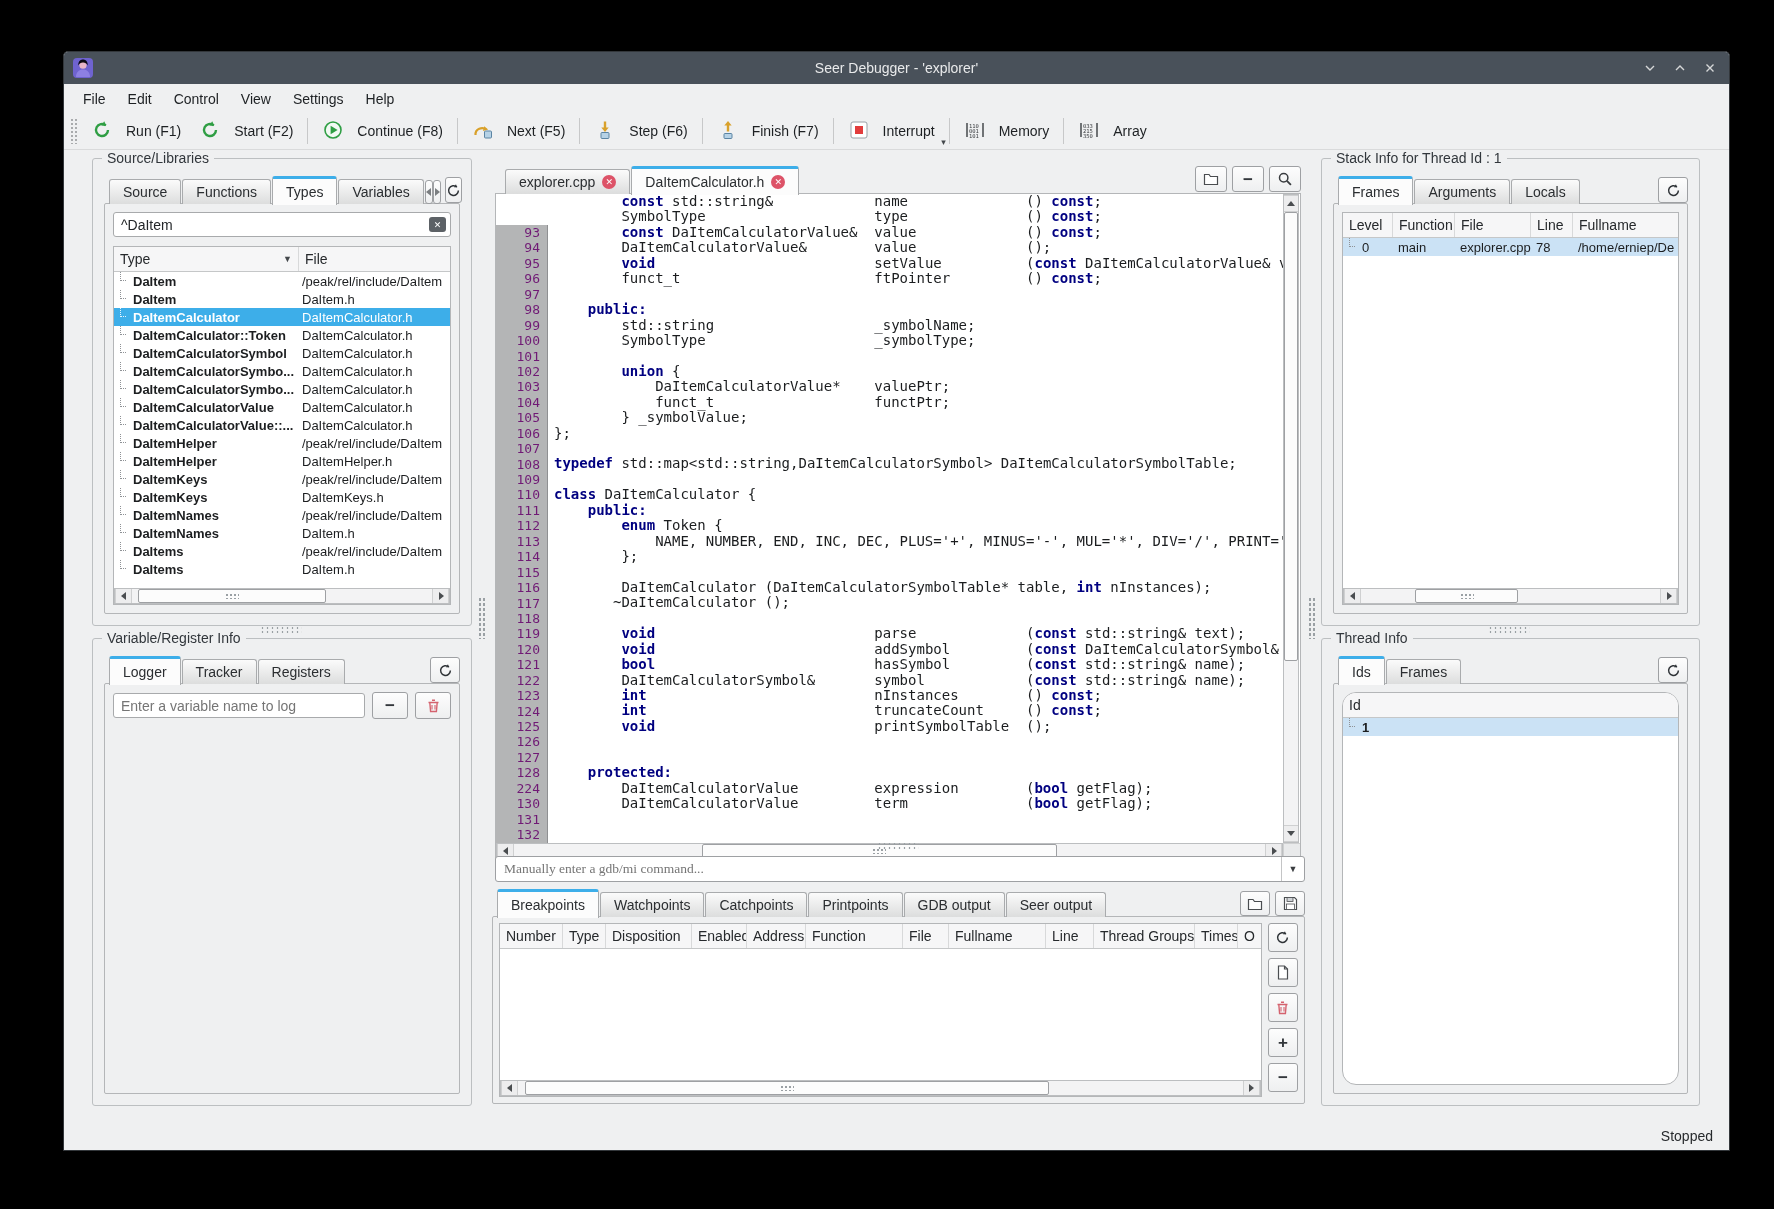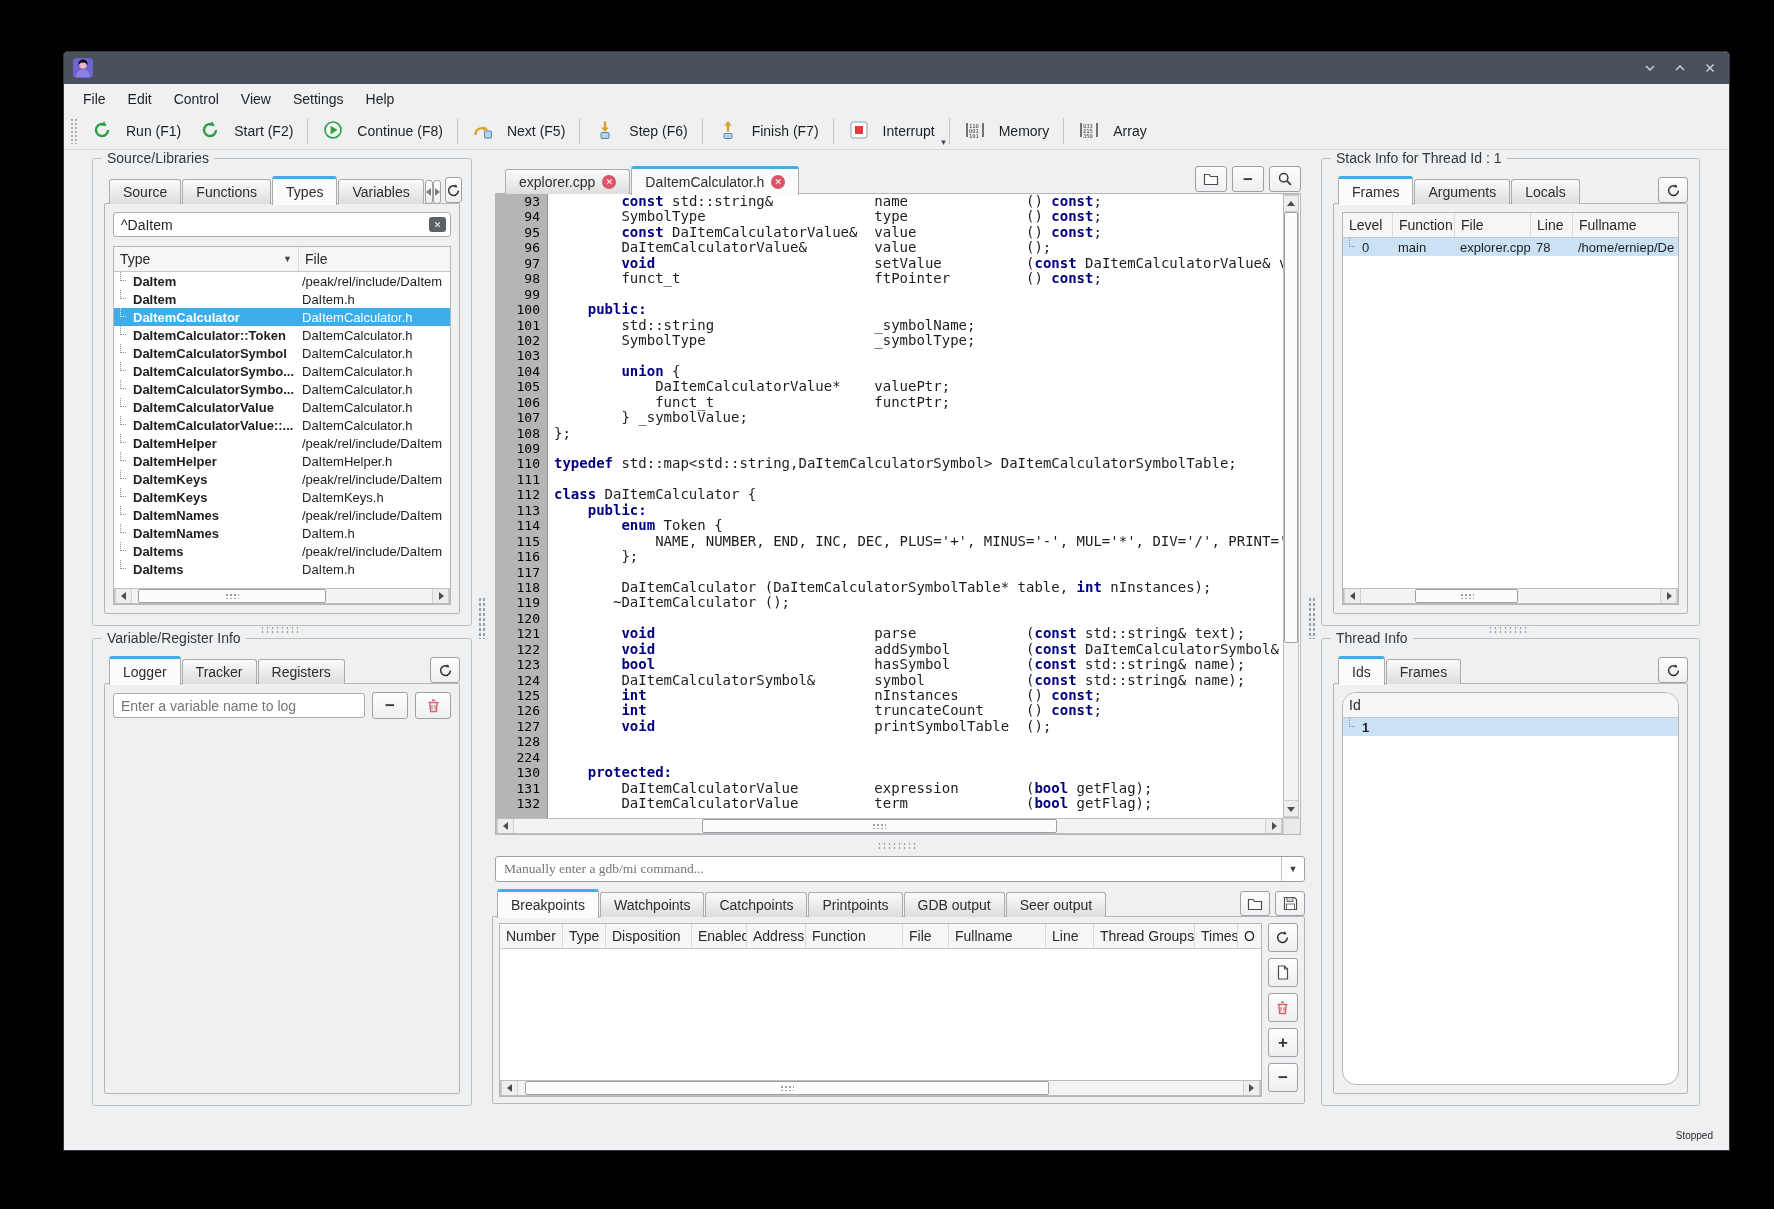--- a/index.html
+++ b/index.html
@@ -77,54 +77,55 @@
   .sb-thumb{position:absolute;background:#fcfcfc;border:1px solid #9ea0a3;border-radius:2px;
             display:flex;align-items:center;justify-content:center;}
   .sb-h .sb-thumb{top:0;bottom:0;}
   .sb-v .sb-thumb{left:0;right:0;}
   .grip{width:14px;height:6px;background-image:radial-gradient(#9aa0a4 1px,transparent 1.2px);background-size:4px 4px;}
   
   .editor-zone{position:absolute;left:431px;top:114px;width:806px;height:669px;display:flex;flex-direction:column;}
   .editor-pane{flex:1;border:1px solid #b4b6b8;background:#fff;margin-top:-1px;display:grid;
                grid-template-columns:52px 1fr 17px;grid-template-rows:1fr 16px;box-sizing:border-box;}
   .gutter{background:#b4b5b6;border-right:1px solid #8f9092;overflow:hidden;
-          font-family:"DejaVu Sans Mono",monospace;font-size:13px;color:#000000;text-align:right;}
+          font-family:"DejaVu Sans Mono",monospace;font-size:13px;color:#701a75;text-align:right;margin-top:31px;}
   .gutter div{height:15.45px;line-height:15.45px;padding-right:7px;}
   .code{overflow:hidden;font-family:"DejaVu Sans Mono",monospace;font-size:14px;color:#1b1d1f;padding-left:6px;}
   .code-line{height:15.45px;line-height:15.45px;white-space:pre;}
   .code-line .k{color:#000080;font-weight:bold;}
   .corner{background:#e9eaeb;border-left:1px solid #cfd0d1;border-top:1px solid #cfd0d1;}
   
   .combo{position:absolute;display:flex;align-items:center;background:#fff;border:1px solid #9ea0a3;
          border-radius:3px;box-sizing:border-box;}
   .combo input{flex:1;border:none;outline:none;background:transparent;font-family:Liberation Serif, serif;
                font-size:13.5px;color:#555;padding:0 8px;}
   .combo .dd{flex:0 0 22px;align-self:stretch;border-left:1px solid #c4c5c6;display:flex;align-items:center;
              justify-content:center;font-size:9px;color:#3a3d40;}
-  .statusbar{position:absolute;left:0;bottom:0;width:100%;height:29px;display:flex;align-items:center;font-size:10px;color:#26292c;}
+  .statusbar{position:absolute;left:0;bottom:0;width:100%;height:29px;display:flex;align-items:center;font-size:14px;color:#26292c;}
   .statusbar span{margin-left:auto;margin-right:16px;}
   .dots-h{position:absolute;width:42px;height:8px;background-image:radial-gradient(#9aa0a4 1px,transparent 1.2px);background-size:5px 4px;}
   .dots-v{position:absolute;width:8px;height:42px;background-image:radial-gradient(#9aa0a4 1px,transparent 1.2px);background-size:4px 5px;}
   .sort-ic{margin-left:auto;font-size:9px;color:#44484c;}
 </style>
 </head>
 <body>
 
 <div class="page">
   <div class="window">
 
     <div class="titlebar">
       <span class="app-icon">
         <svg width="22" height="22" viewBox="0 0 22 22">
             <rect x="1" y="1" width="20" height="20" rx="4" fill="#6f63cf"></rect>
             <path d="M4 20c0-5 3.2-7.5 7-7.5s7 2.5 7 7.5z" fill="#8d80e2"></path>
             <circle cx="11" cy="8.2" r="3.6" fill="#e8b6c8"></circle>
             <path d="M6.2 8.5c0-4 2-6 4.8-6s4.8 2 4.8 6c-1.4-2.2-2.6-3-4.8-3s-3.4.8-4.8 3z" fill="#5а4fb8" fill-opacity="0.9"></path>
           </svg>
       </span>
+      <span class="title">Seer Debugger - 'explorer'</span>
       <span class="win-ctrls">
         <span>
             <svg width="14" height="14" viewBox="0 0 14 14">
               <polyline points="3,5 7,9 11,5" fill="none" stroke="#d6d7d8" stroke-width="1.4"></polyline>
             </svg>
           </span>
         <span>
             <svg width="14" height="14" viewBox="0 0 14 14">
               <polyline points="3,9 7,5 11,9" fill="none" stroke="#d6d7d8" stroke-width="1.4"></polyline>
             </svg>

